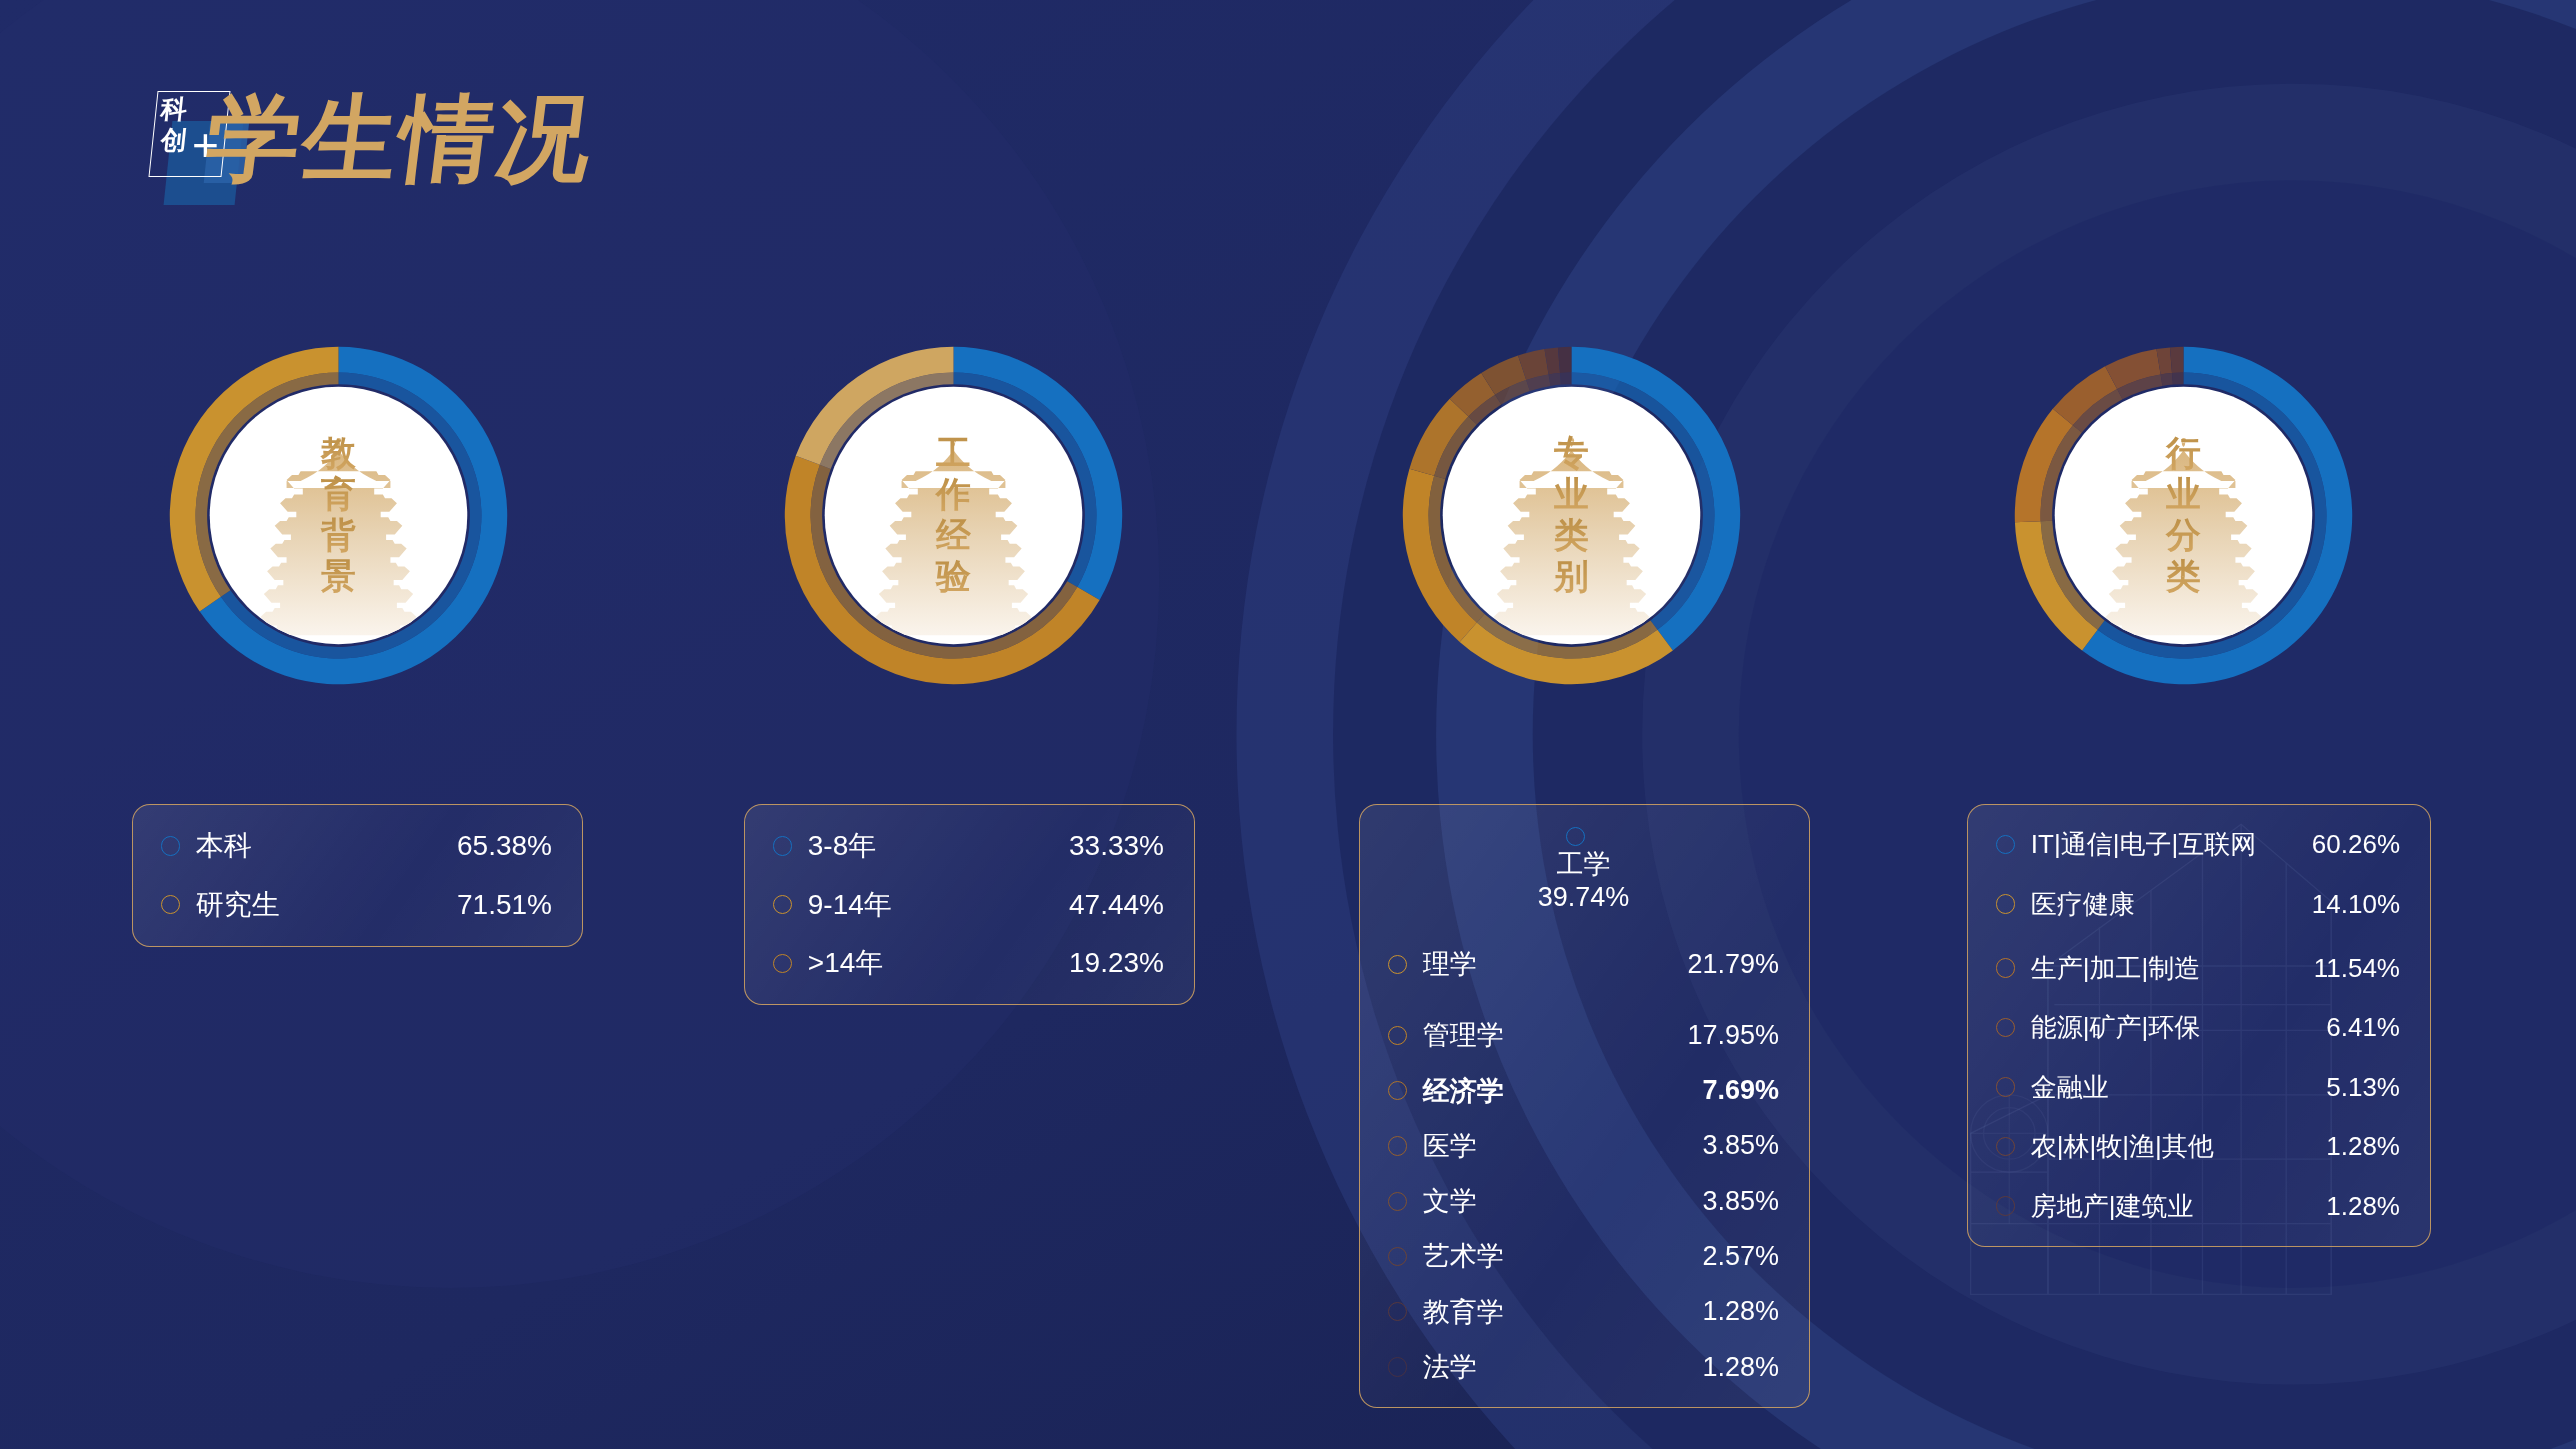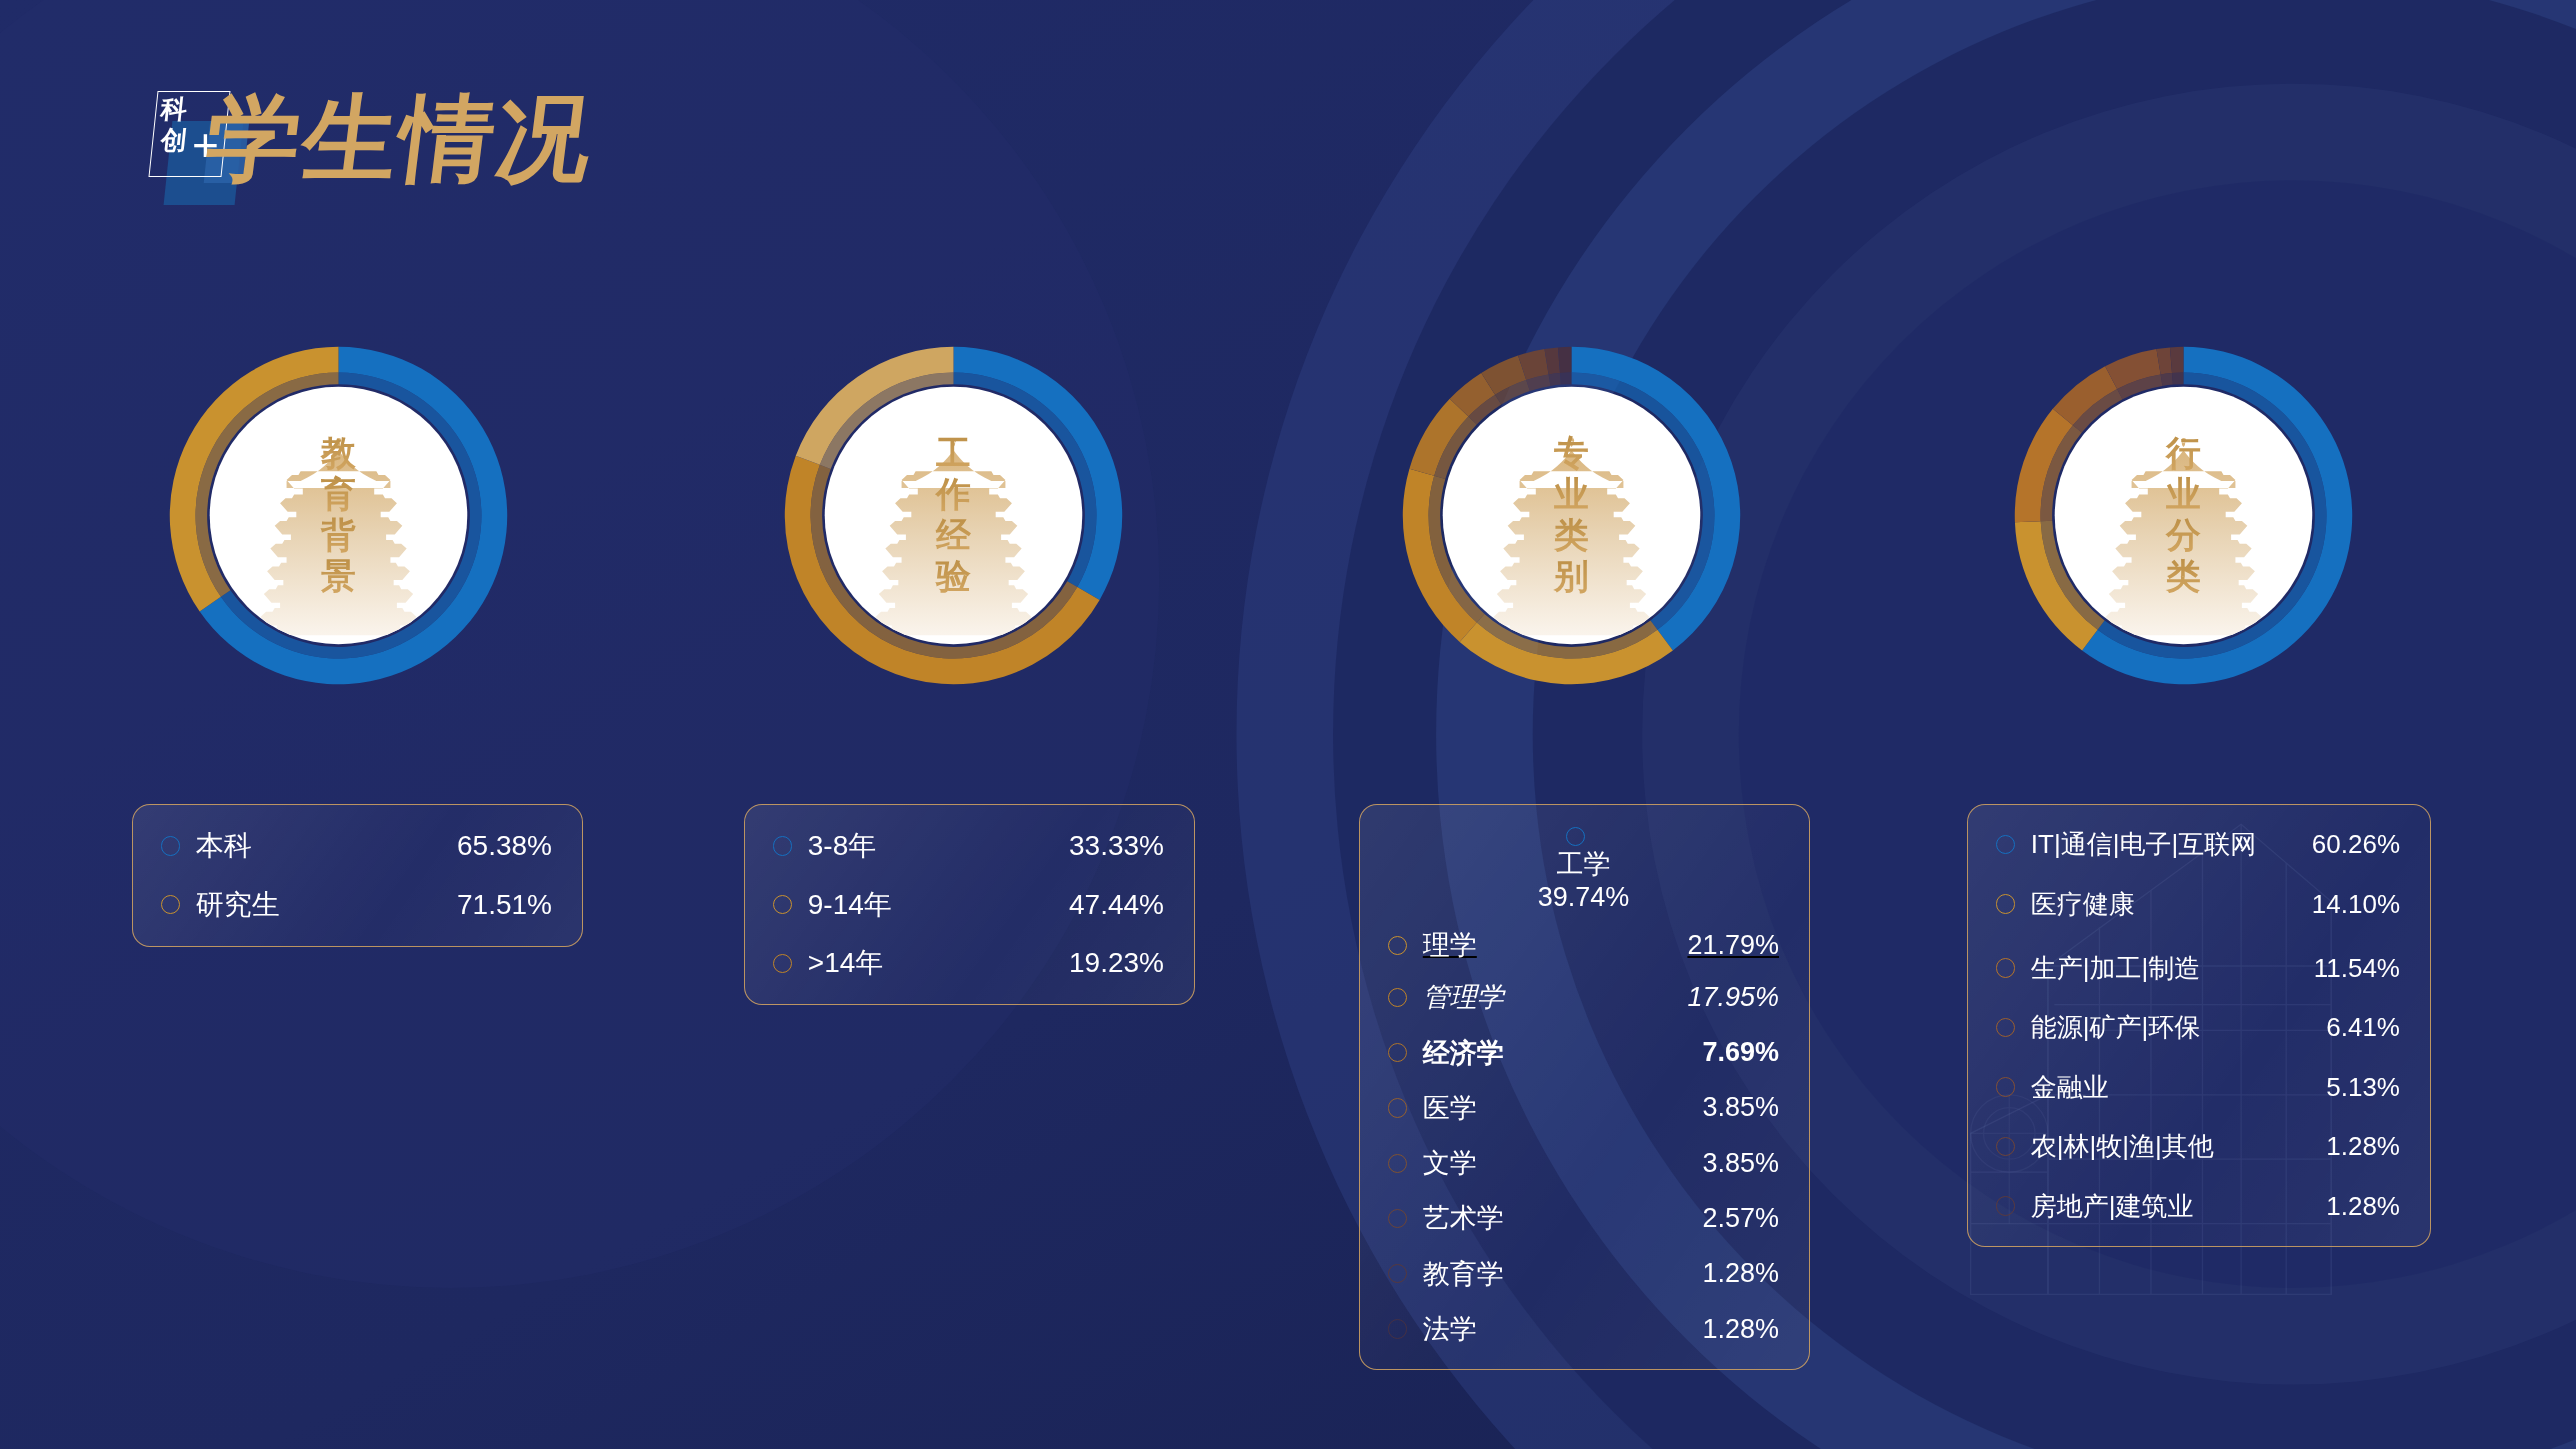--- a/index.html
+++ b/index.html
@@ -313,26 +313,26 @@
       </div>
     </div>
 </div>
 <div class="panel" id="panel2" style="left:1359px; top:804px; width:451px;">
   <div class="panel-inner">
       <div class="lrow" style="margin-top: 0px; flex-direction: column;">
         <span class="lmark" style="border-color: rgb(21, 112, 192);"></span>
         <span class="lname" style="font-size: 27px;">工学</span>
         <span class="lval" style="font-size: 27px;">39.74%</span>
       </div>
-      <div class="lrow" style="margin-top: 14px; text-decoration: underline;">
+      <div class="lrow" style="margin-top: 33px;">
         <span class="lmark" style="border-color: rgb(201, 146, 47);"></span>
         <span class="lname" style="font-size: 27px;">理学</span>
         <span class="lval" style="font-size: 27px;">21.79%</span>
       </div>
-      <div class="lrow" style="margin-top: 16px; font-style: italic;">
+      <div class="lrow" style="margin-top: 35px;">
         <span class="lmark" style="border-color: rgb(192, 132, 40);"></span>
         <span class="lname" style="font-size: 27px;">管理学</span>
         <span class="lval" style="font-size: 27px;">17.95%</span>
       </div>
       <div class="lrow" style="margin-top: 19.3px; font-weight: bold;">
         <span class="lmark" style="border-color: rgb(173, 116, 43);"></span>
         <span class="lname" style="font-size: 27px;">经济学</span>
         <span class="lval" style="font-size: 27px;">7.69%</span>
       </div>
       <div class="lrow" style="margin-top: 19.3px;">

